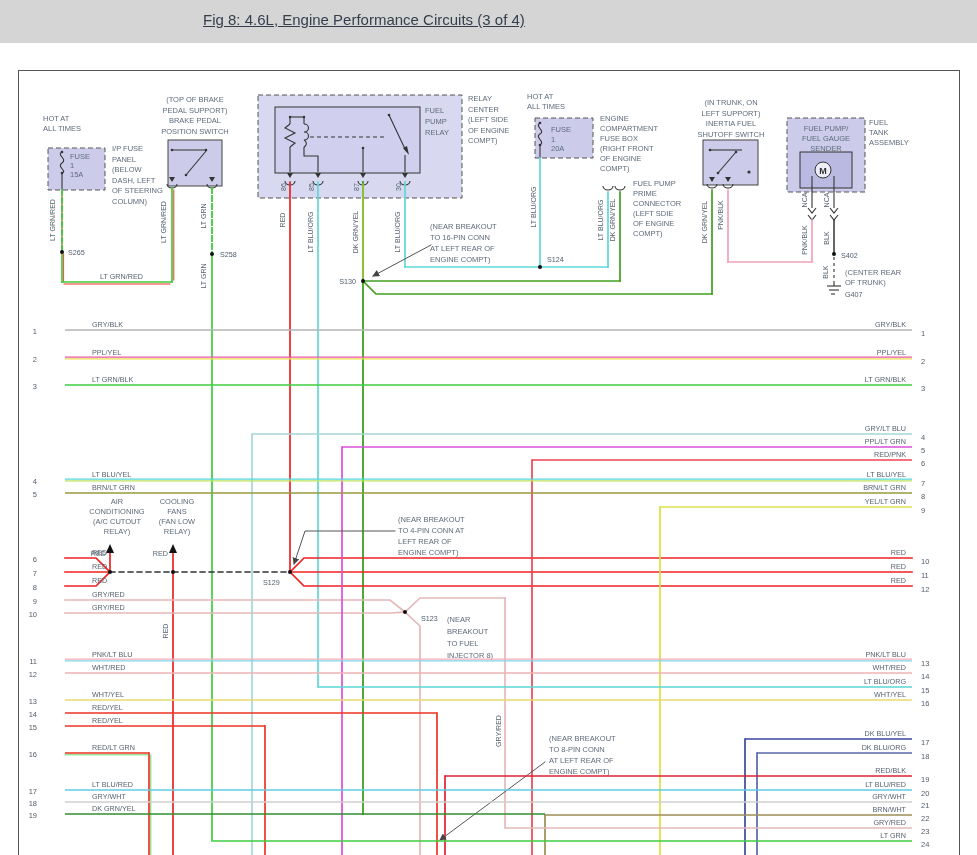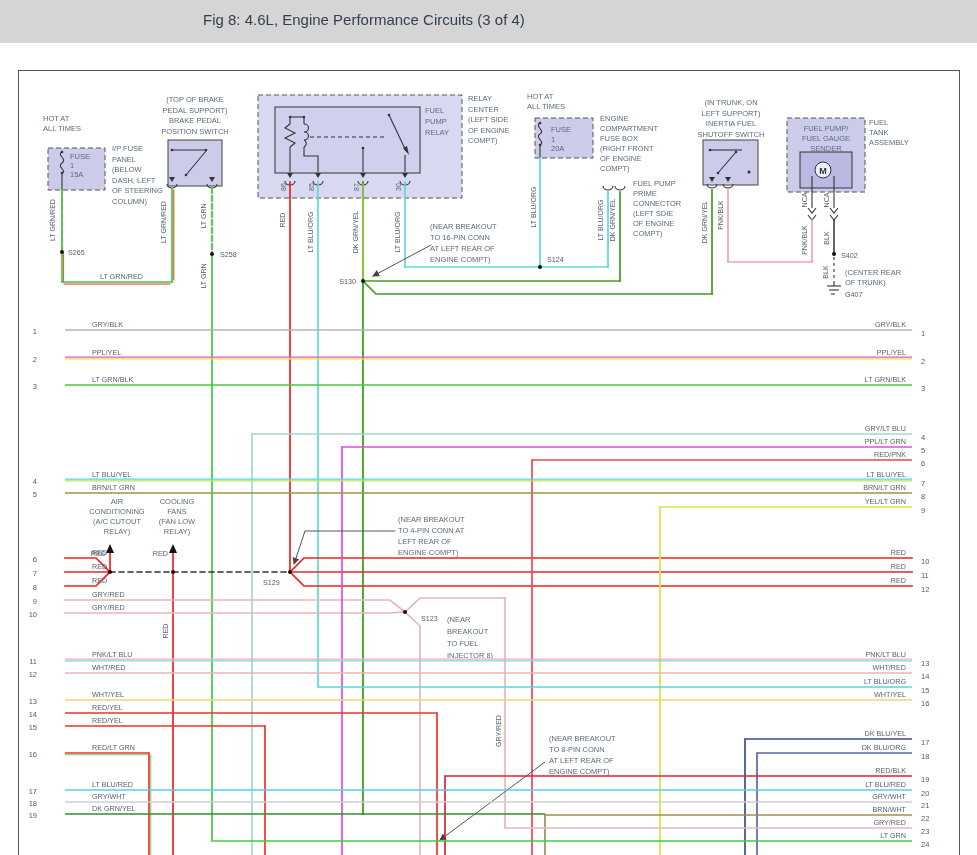--- a/index.html
+++ b/index.html
@@ -1,18 +1,18 @@
 <!DOCTYPE html>
 <html><head>
 <meta charset="utf-8">
 <style>
   html,body{margin:0;padding:0;background:#fff;width:977px;height:855px;overflow:hidden;
     font-family:"Liberation Sans",sans-serif;}
   #titlebar{position:absolute;left:0;top:0;width:977px;height:43px;background:#d5d5d5;}
-  #titlebar span{position:absolute;left:203px;top:11px;font-size:15px;color:#333f4c;}
+  #titlebar span{position:absolute;left:203px;top:11px;font-size:15px;color:#333f4c;text-decoration:underline;}
   #diagram{position:absolute;left:0;top:0;}
   text{font-family:"Liberation Sans",sans-serif;fill:#55636f;font-size:7.2px;}
   .desc{fill:#5d6b7a;font-size:7.5px;}
   .note{fill:#5d6b7a;font-size:7.5px;}
   .rot{font-size:7px;}
   .splice{fill:#4e5d6d;font-size:7.2px;}
   .num{fill:#4e5d6d;font-size:7.5px;}
   .motor{font-size:9px;fill:#333;font-weight:bold;}
 </style>
 </head>

